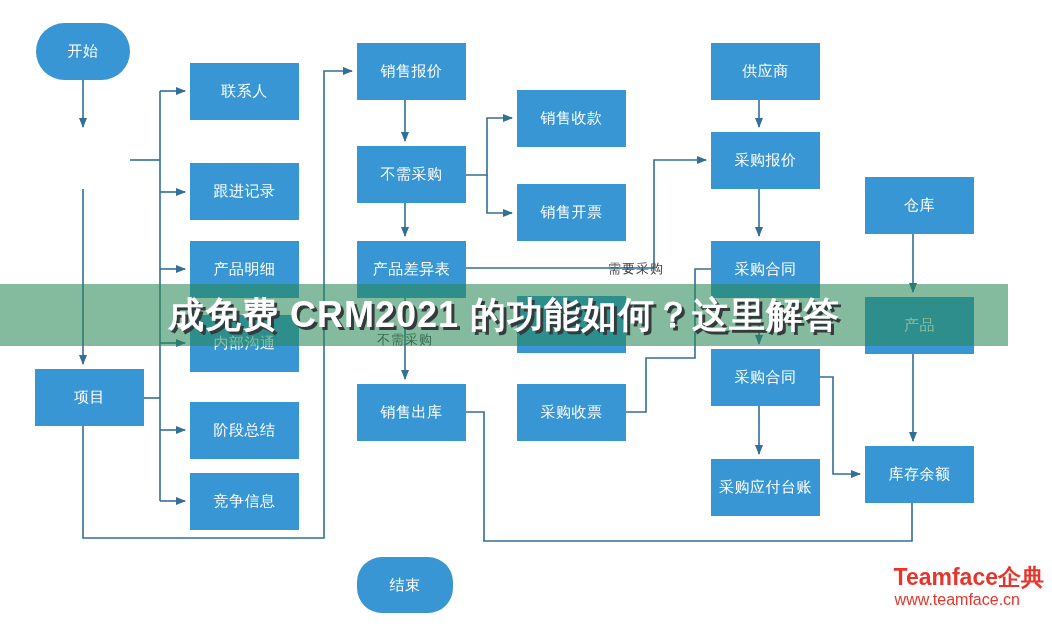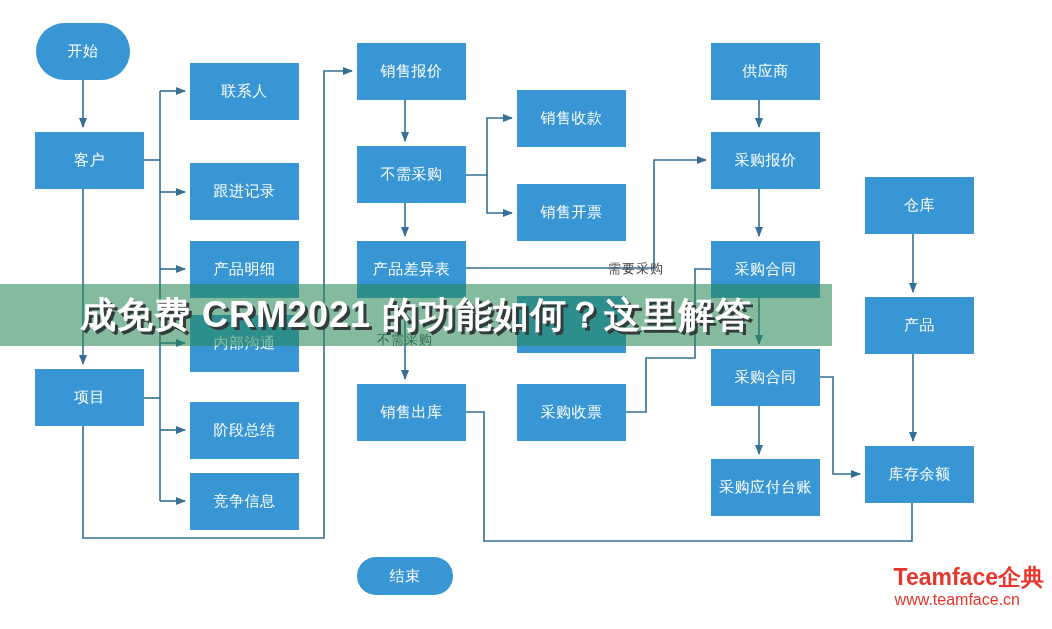--- a/index.html
+++ b/index.html
@@ -19,27 +19,27 @@
   }
   svg.edges{position:absolute;left:0;top:0;z-index:1;}
   svg.edges polyline{fill:none;stroke:var(--edge-color);stroke-width:1.6;}
   .node{
     position:absolute;z-index:2;width:109px;height:57px;
     background:var(--node-fill);
     color:#ffffff;font-size:15px;letter-spacing:0.5px;white-space:nowrap;
     display:flex;align-items:center;justify-content:center;
   }
   .node.stadium{border-radius:29px;font-family:Liberation Mono, monospace;}
-  .node.stadium-end{height:38px;border-radius:25px;}
+  .node.stadium-end{height:56px;border-radius:25px;}
   .edge-label{
     position:absolute;z-index:3;transform:translate(-50%,-50%);
     font-size:13px;color:var(--edge-label-color);white-space:nowrap;letter-spacing:1px;
   }
   .banner{
-    position:absolute;left:0;top:284px;width:832px;height:62px;
+    position:absolute;left:0;top:284px;width:1008px;height:62px;
     background:var(--banner-overlay);z-index:5;
     display:flex;align-items:center;justify-content:center;
   }
   .banner-title{
     color:var(--title-color);font-size:36px;font-weight:900;letter-spacing:1px;
     white-space:nowrap;
     text-shadow:3px 3px 0 var(--title-shadow);
   }
   .brand{
     position:absolute;right:8px;top:564px;z-index:6;text-align:right;
@@ -82,21 +82,20 @@
     <polyline points="759,298 759,344" marker-end="url(#arrow)"></polyline>
     <polyline points="711,269 695,269 695,358 646,358 646,412 617,412" marker-end="url(#arrow)"></polyline>
     <polyline points="759,406 759,454" marker-end="url(#arrow)"></polyline>
     <polyline points="806,377 833,377 833,474 860,474" marker-end="url(#arrow)"></polyline>
     <polyline points="913,234 913,292" marker-end="url(#arrow)"></polyline>
     <polyline points="913,354 913,441" marker-end="url(#arrow)"></polyline>
     <polyline points="912,503 912,541 484,541 484,412 457,412" marker-end="url(#arrow)"></polyline>
   </svg>
 
   <div class="node stadium" style="left:36px;top:23px;width:94px">开始</div>
-  <div class="node" style="left:35px;top:132px">客户</div>
   <div class="node" style="left:35px;top:369px">项目</div>
 
   <div class="node" style="left:190px;top:63px">联系人</div>
   <div class="node" style="left:190px;top:163px">跟进记录</div>
   <div class="node" style="left:190px;top:241px">产品明细</div>
   <div class="node" style="left:190px;top:315px">内部沟通</div>
   <div class="node" style="left:190px;top:402px">阶段总结</div>
   <div class="node" style="left:190px;top:473px">竞争信息</div>
 
   <div class="node" style="left:357px;top:43px">销售报价</div>

